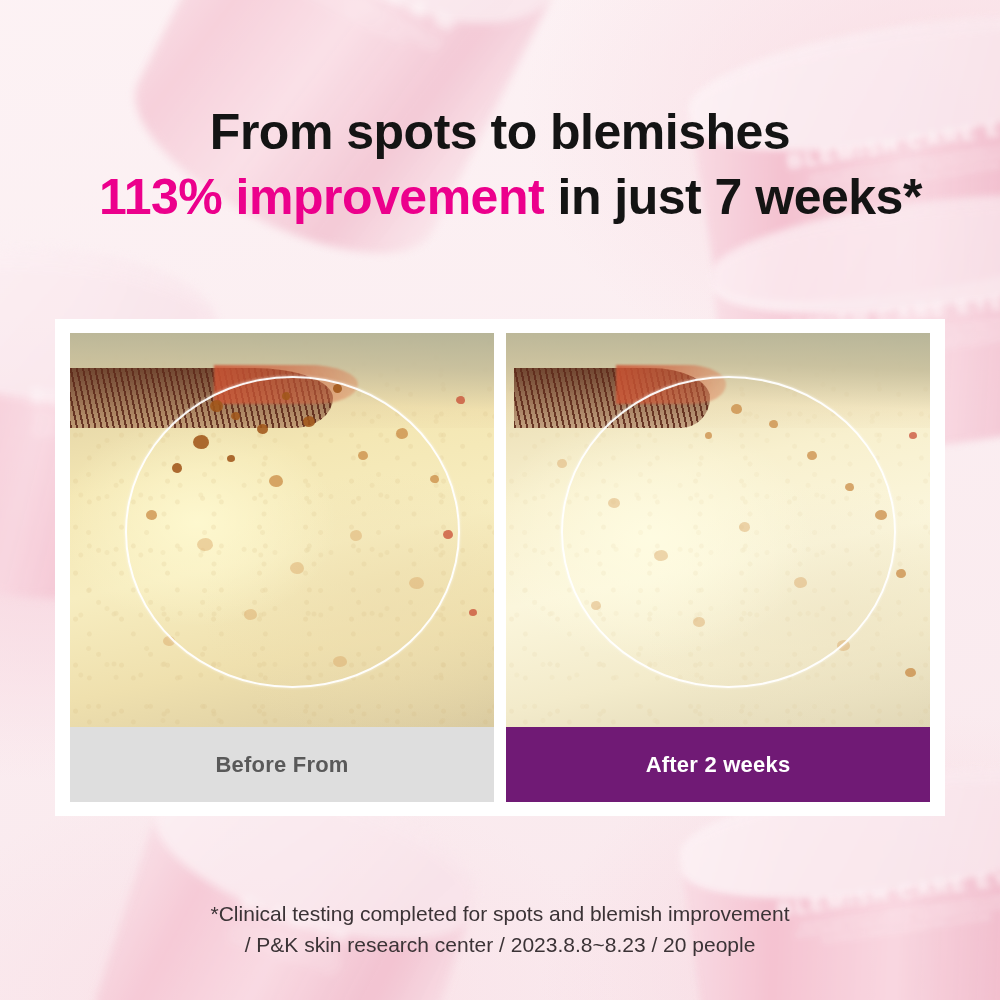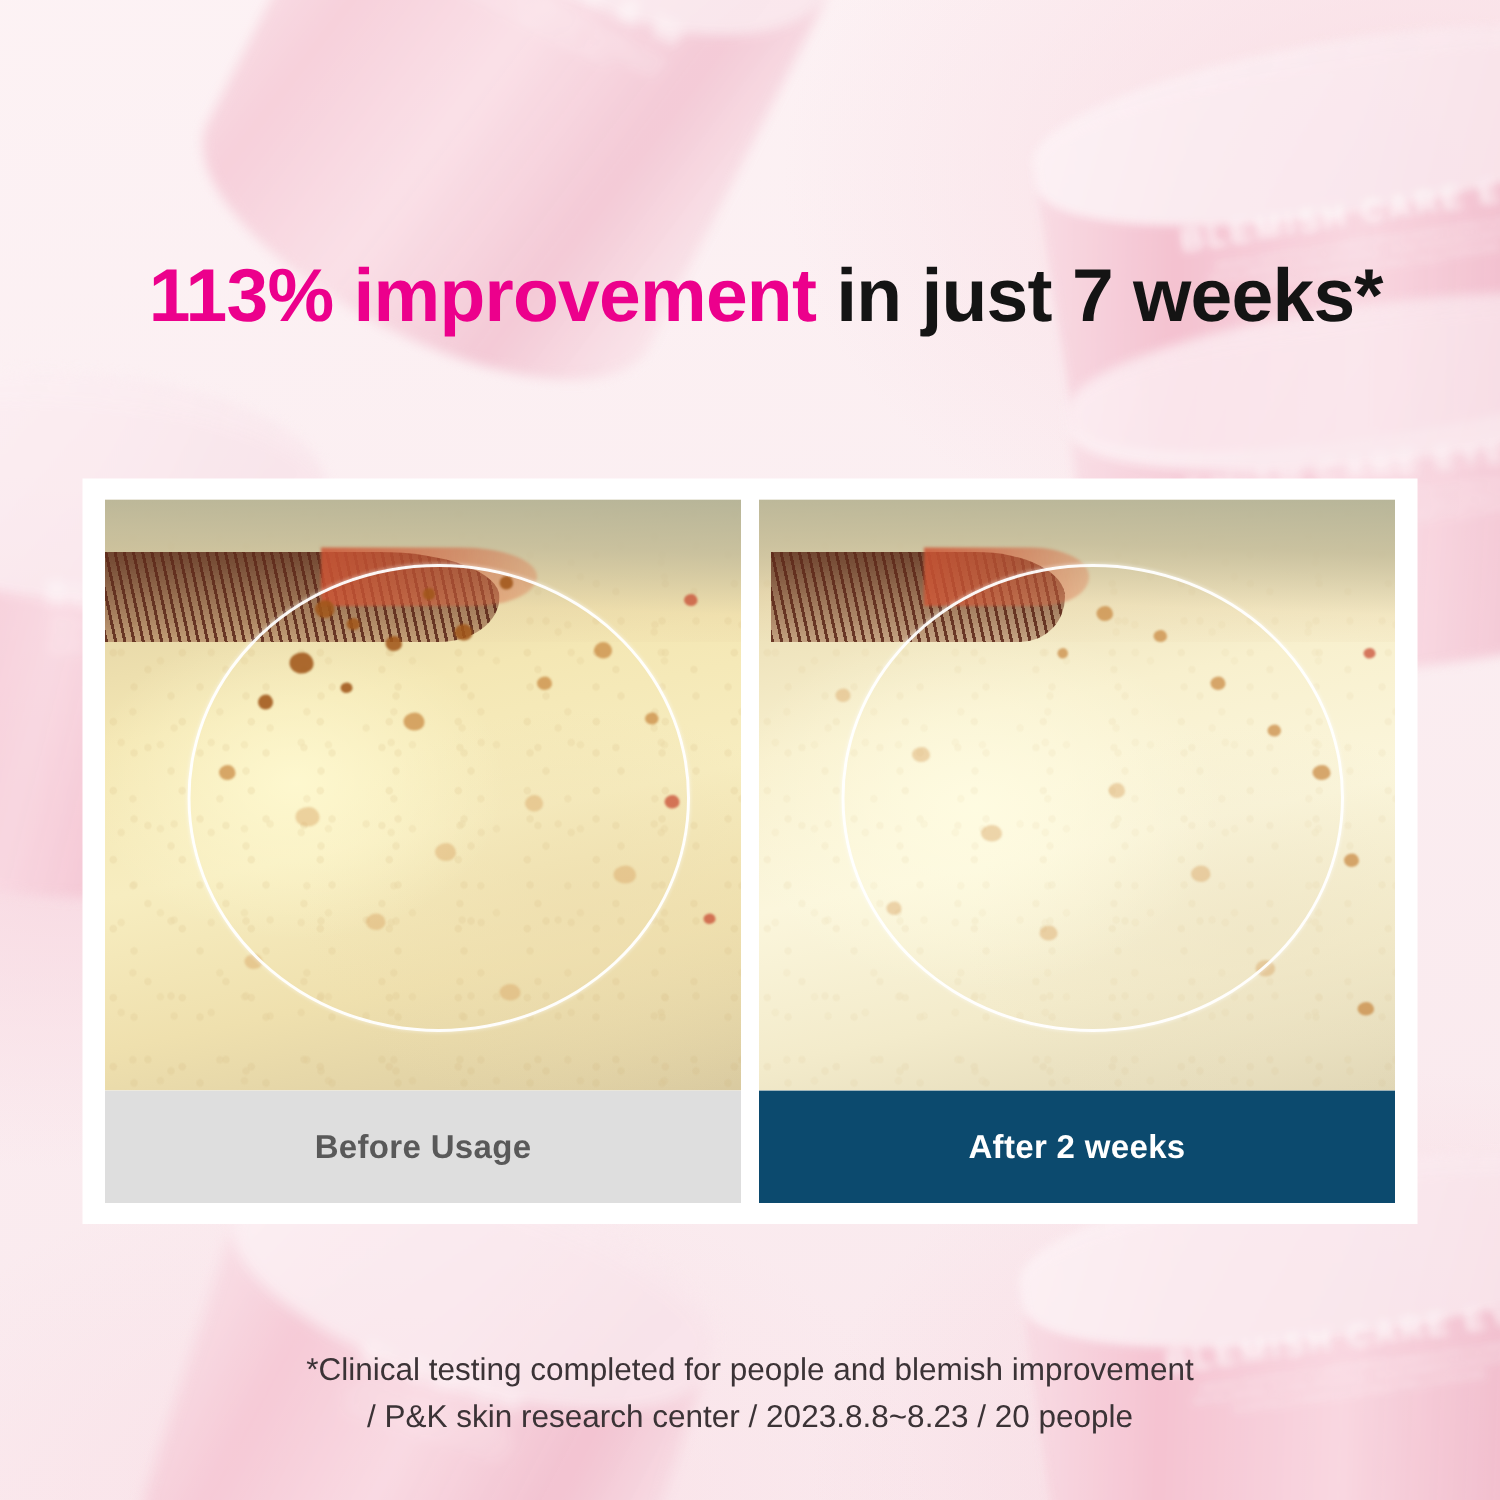--- a/index.html
+++ b/index.html
@@ -236,21 +236,21 @@
   .caption {
     flex: 1 1 auto;
     display: flex;
     align-items: center;
     justify-content: center;
     font-size: 22px;
     font-weight: 700;
     letter-spacing: .01em;
   }
   #caption-before { background: #dedede; color: #595959; }
-  #caption-after  { background: #0c4a6e; color: #ffffff; }
+  #caption-after  { background: #701a75; color: #ffffff; }
 
   
   #footnote {
     position: absolute;
     left: 0; right: 0;
     top: 898px;
     text-align: center;
     color: #3b3336;
     font-size: 21px;
     line-height: 31px;
@@ -337,20 +337,21 @@
         <div class="band-title">BLEMISH CARE EYE</div>
         <div class="band-sub">
           <span>#ROSA CENTIFOLIA FLOWER#ROSA DAMASCENA FLOWER</span>
           <span>#HYALURONIC ACID#LIPOSOMAL #NIACINAMIDE#ADENOSINE</span>
           <span>#CENTELLA ASIATICA EXTRACT#GLUTATHIONE</span>
         </div>
       </div>
     </div>
   </div>
 
+  <div class="headline" id="headline-line1">From spots to blemishes</div>
 
   <div class="headline" id="headline-line2">
     <span class="hl-accent">113% improvement</span><span> in just 7 weeks*</span>
   </div>
 
   <div id="comparison-card">
     <div class="panes">
 
       <div class="pane">
         <div class="photo">
@@ -380,21 +381,21 @@
           <div class="spot light" style="left:80%;top:62%;width:15px;height:12px;"></div>
           <div class="spot light" style="left:41%;top:70%;width:13px;height:11px;"></div>
           <div class="spot light" style="left:22%;top:77%;width:12px;height:10px;"></div>
           <div class="spot light" style="left:62%;top:82%;width:14px;height:11px;"></div>
           <div class="spot red" style="left:88%;top:50%;width:10px;height:9px;"></div>
           <div class="spot red" style="left:91%;top:16%;width:9px;height:8px;"></div>
           <div class="spot red" style="left:94%;top:70%;width:8px;height:7px;"></div>
 
           <div class="circle-overlay" id="circle-before"></div>
         </div>
-        <div class="caption" id="caption-before">Before Usage</div>
+        <div class="caption" id="caption-before">Before From</div>
       </div>
 
       <div class="pane">
         <div class="photo">
           <div class="skin skin-after"></div>
           <div class="grain" style="opacity:.17"></div>
           <div class="lash-band"></div>
           <div class="lashes" style="width:46%;left:2%;"></div>
           <div class="lash-right" style="left:26%;width:26%;"></div>
 
@@ -418,17 +419,17 @@
 
           <div class="circle-overlay" id="circle-after"></div>
         </div>
         <div class="caption" id="caption-after">After 2 weeks</div>
       </div>
 
     </div>
   </div>
 
   <div id="footnote">
-    <div>*Clinical testing completed for people and blemish improvement</div>
+    <div>*Clinical testing completed for spots and blemish improvement</div>
     <div>/ P&amp;K skin research center / 2023.8.8~8.23 / 20 people</div>
   </div>
 
 </div>
 
 </body></html>

